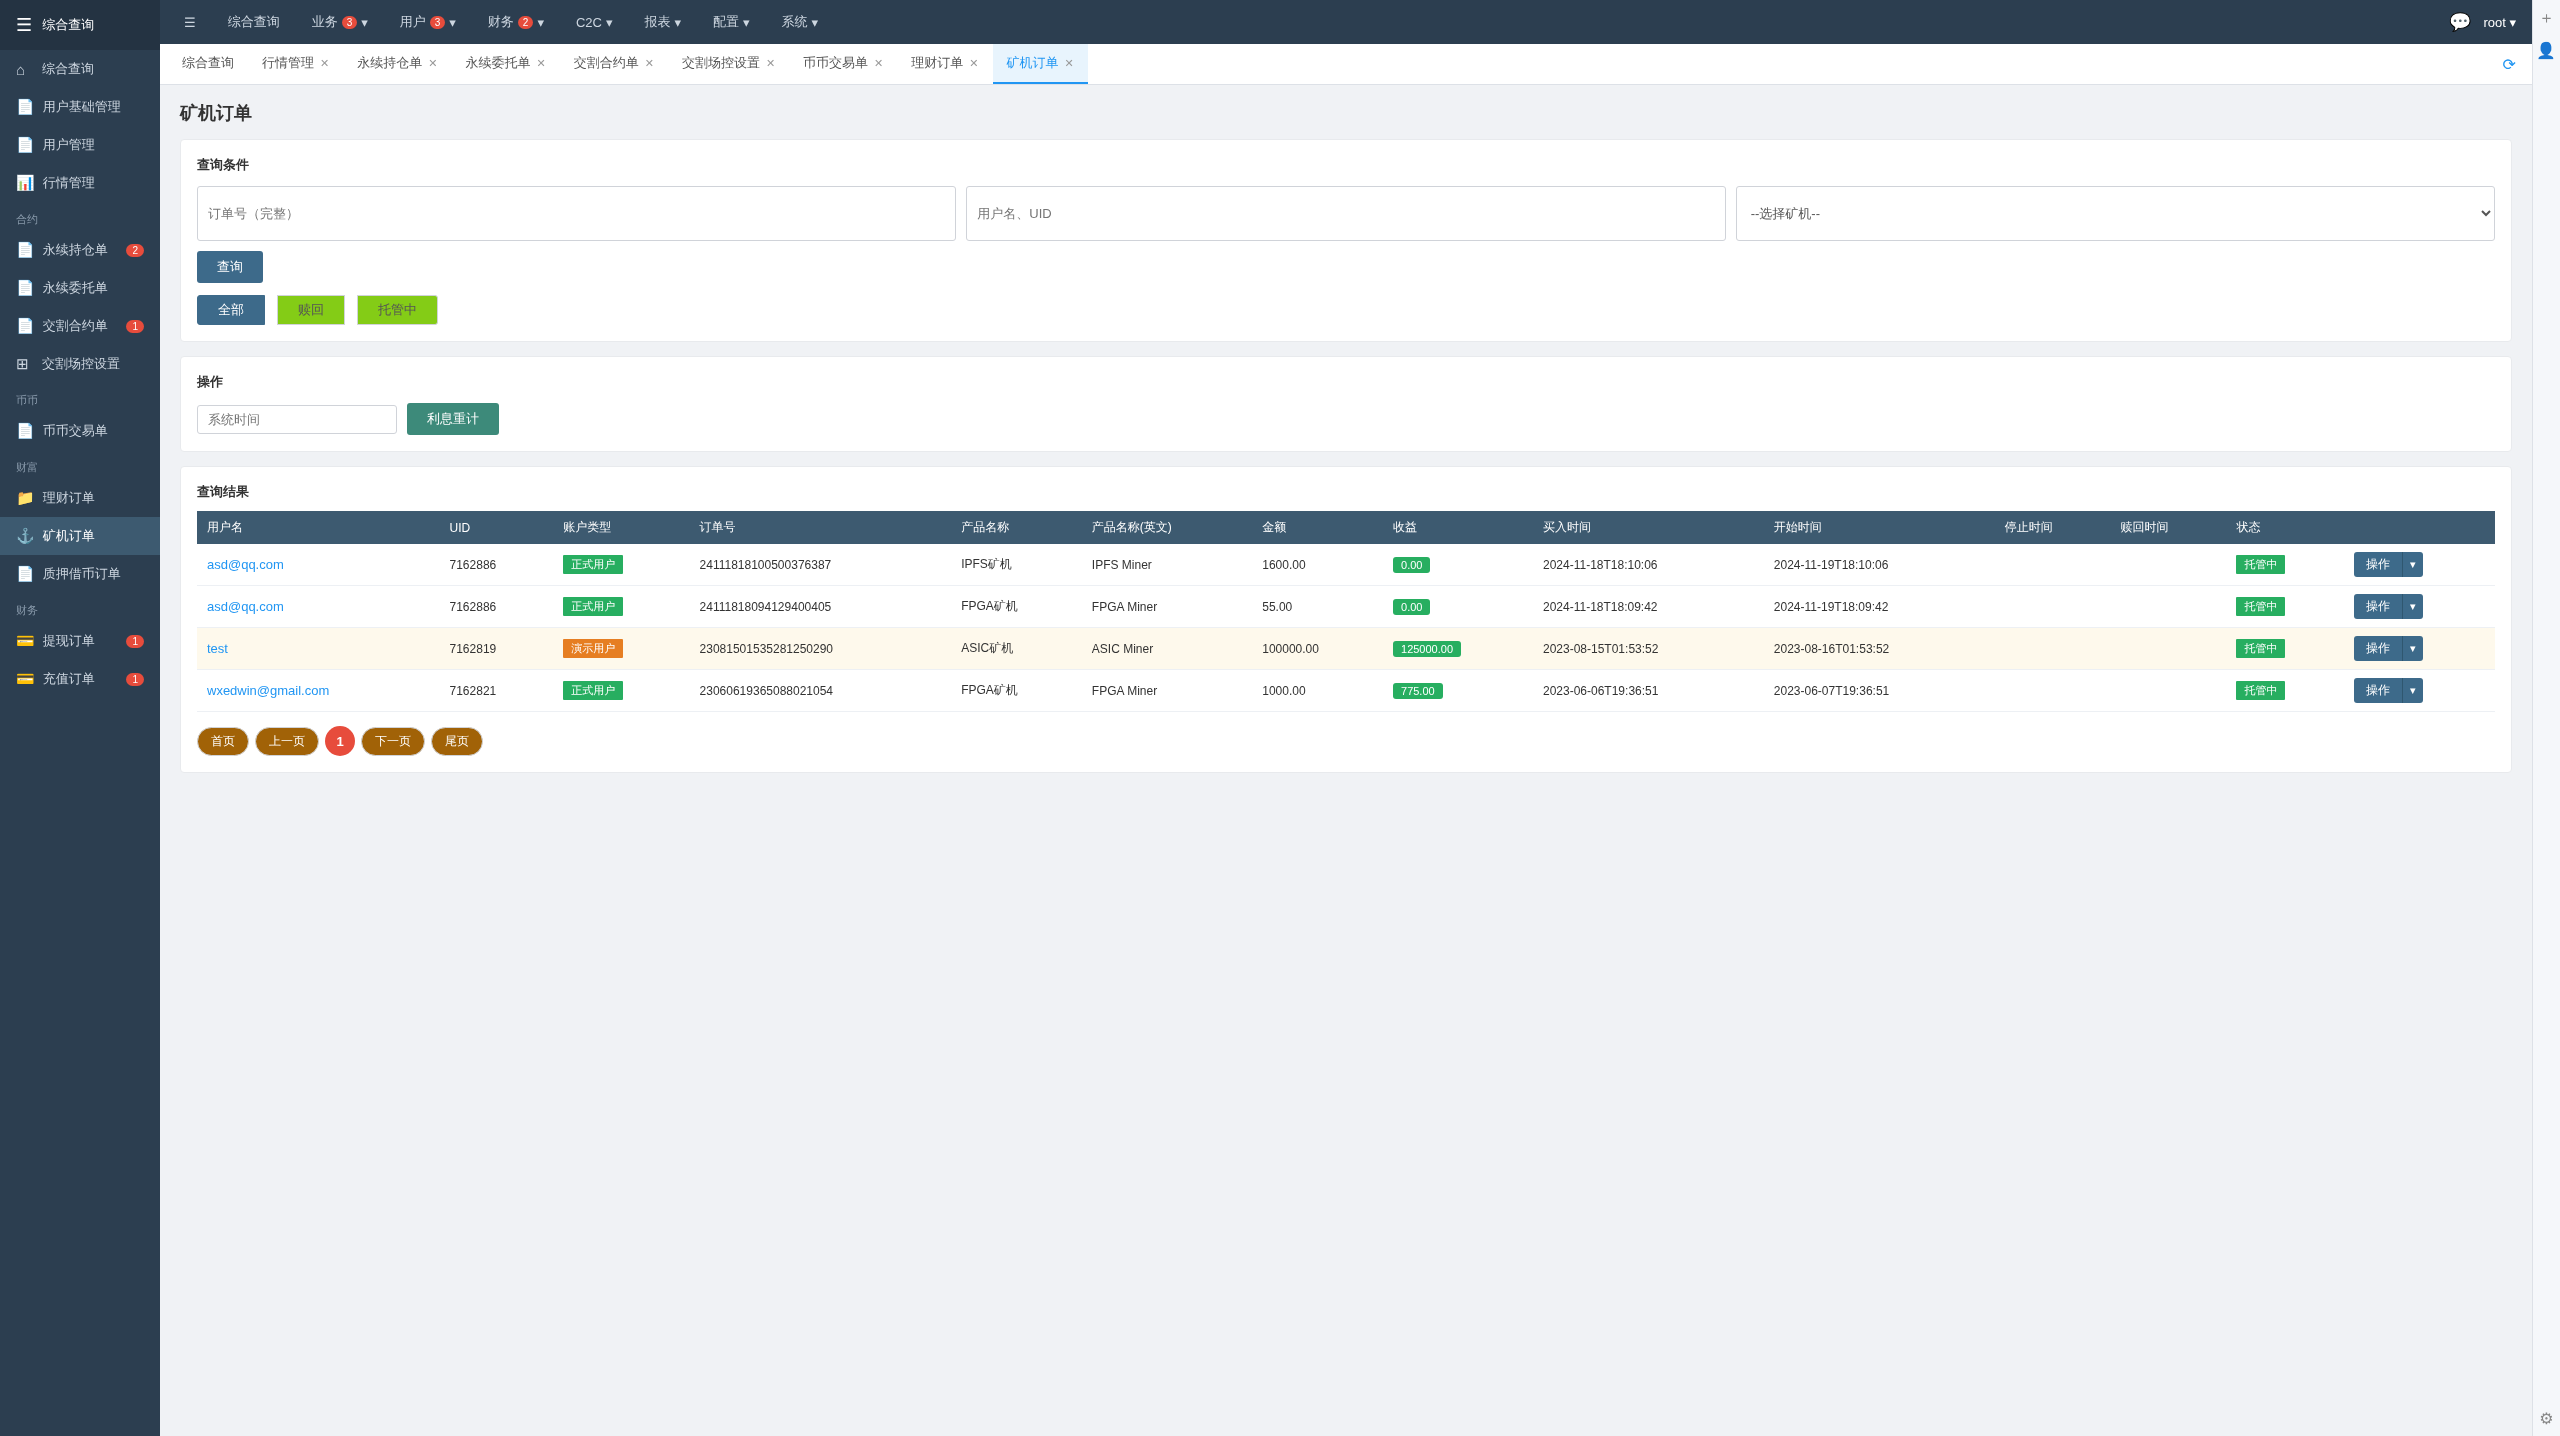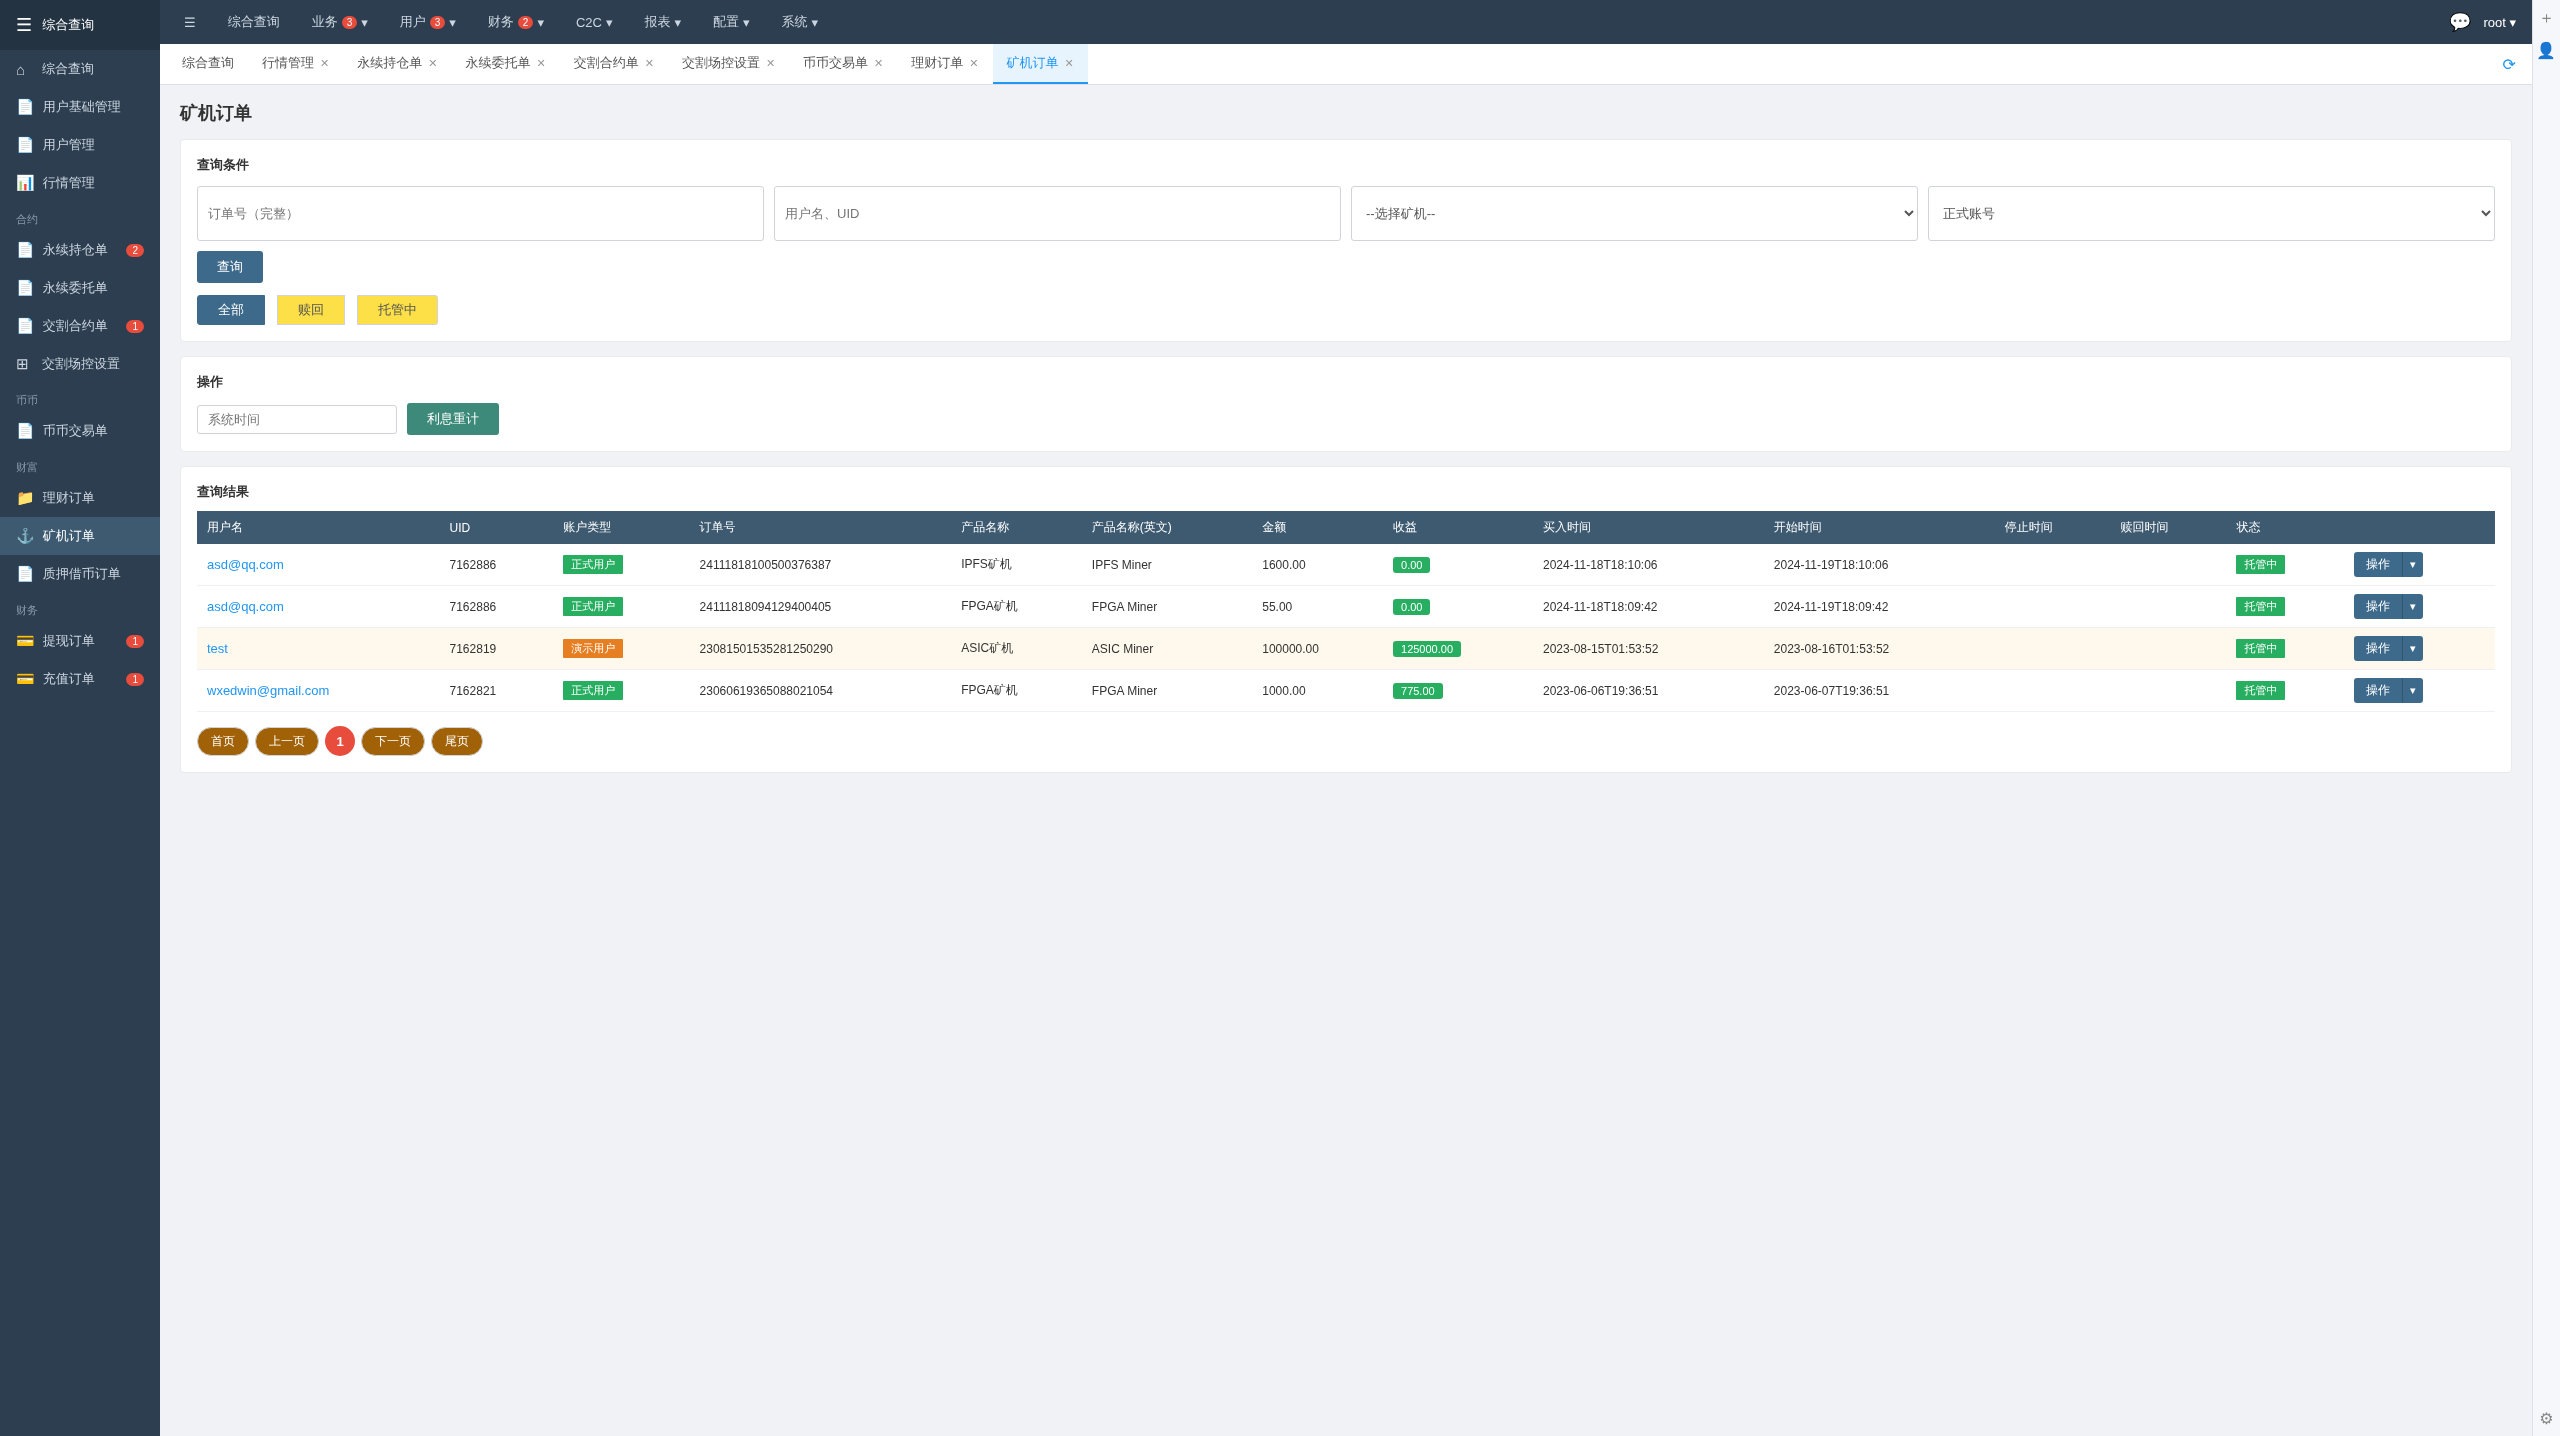--- a/index.html
+++ b/index.html
@@ -38,21 +38,21 @@
 
     
     .section-card { background: #fff; border-radius: 4px; padding: 16px; margin-bottom: 14px; border: 1px solid #e8eaed; }
     .section-label { font-size: 13px; color: #333; font-weight: bold; margin-bottom: 12px; }
     .search-row { display: flex; gap: 10px; margin-bottom: 10px; flex-wrap: wrap; }
     .search-input { flex: 1; min-width: 120px; padding: 6px 10px; border: 1px solid #d0d3d9; border-radius: 3px; outline: none; color: #555; }
     .search-select { flex: 1; min-width: 160px; padding: 18px 10px; border: 1px solid #d0d3d9; border-radius: 3px; outline: none; color: #555; background: #fff; }
     .btn-primary { background: #3d6a8a; color: #fff; border: none; border-radius: 3px; padding: 7px 20px; cursor: pointer; font-size: 13px; }
     .btn-teal { background: #3d8a7a; color: #fff; border: none; border-radius: 3px; padding: 7px 20px; cursor: pointer; font-size: 13px; }
     .filter-tabs { display: flex; gap: 12px; margin-top: 12px; text-align: right; }
-    .filter-tab { padding: 5px 20px; border: 1px solid #d0d3d9; cursor: pointer; color: #555; background: #fde047; }
+    .filter-tab { padding: 5px 20px; border: 1px solid #d0d3d9; cursor: pointer; color: #555; background: #84cc16; }
     .filter-tab:first-child { border-radius: 3px 0 0 3px; }
     .filter-tab:last-child { border-radius: 0 3px 3px 0; }
     .filter-tab.active { background: #3d6a8a; color: #fff; border-color: #3d6a8a; }
 
     
     .ops-row { display: flex; gap: 10px; align-items: center; flex-wrap: wrap; }
     .time-input { padding: 6px 10px; border: 1px solid #d0d3d9; border-radius: 3px; outline: none; color: #555; min-width: 200px; }
 
     
     .results-label { font-size: 13px; color: #333; font-weight: bold; margin-bottom: 10px; }
@@ -254,24 +254,20 @@
     <div class="section-card">
       <div class="section-label">查询条件</div>
       <div class="search-row">
         <input class="search-input" type="text" placeholder="订单号（完整）" style="">
         <input class="search-input" type="text" placeholder="用户名、UID" style="">
         <select class="search-select">
           <option>--选择矿机--</option>
           <option>IPFS矿机</option>
           <option>FPGA矿机</option>
           <option>ASIC矿机</option>
-        </select>
-        <select class="search-select">
-          <option>正式账号</option>
-          <option>演示账号</option>
         </select>
       </div>
       <div class="search-row">
         <button class="btn-primary">查询</button>
       </div>
       <div class="filter-tabs">
         <div class="filter-tab active">全部</div>
         <div class="filter-tab">赎回</div>
         <div class="filter-tab">托管中</div>
       </div>

